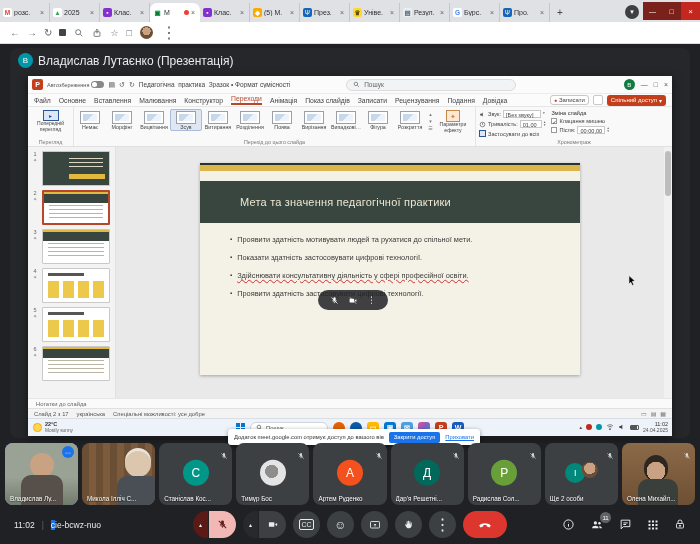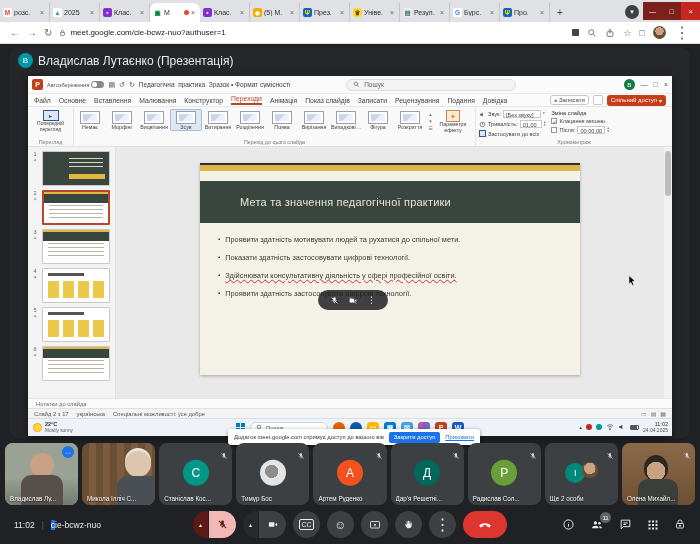--- a/index.html
+++ b/index.html
@@ -101,21 +101,21 @@
   .th1::after{content:"";position:absolute;left:26px;bottom:6px;width:36px;height:5px;background:#e0b93e;}
   .th2::before,.th3::before,.th6::before{content:"";position:absolute;left:0;top:0;right:0;height:9px;background:#39463f;border-top:2px solid #e0b93e;}
   .th2::after,.th3::after,.th6::after{content:"";position:absolute;left:5px;top:13px;right:5px;bottom:4px;background:repeating-linear-gradient(180deg,#b9b4a4 0 1px,transparent 1px 4px);}
   .th4::before,.th5::before{content:"";position:absolute;left:5px;top:4px;width:36px;height:3px;background:#555;}
   .th4::after,.th5::after{content:"";position:absolute;left:5px;top:12px;right:5px;height:17px;background:repeating-linear-gradient(90deg,#ecc94b 0 11px,transparent 11px 15px);}
   .canvas{flex:1;background:#e9e9e9;position:relative;overflow:hidden;}
   .slide{position:absolute;left:84px;top:16px;width:380px;height:212px;background:#f4f1e6;border-top:2px solid #2a332d;box-shadow:0 1px 3px rgba(0,0,0,.3);}
   .sl-yellow{height:6px;background:#dcb64a;}
   .sl-head{margin-top:10px;height:42px;background:#39463f;display:flex;align-items:center;padding-left:40px;}
   .sl-title{color:#ece6d2;font-size:11px;letter-spacing:.2px;}
-  .sl-bullets{padding:12px 20px 0 18px;}
+  .sl-bullets{padding:12px 20px 0 30px;}
   .bl{display:flex;gap:5px;margin-bottom:9px;}
   .bmark{font-size:6px;color:#333;line-height:1.4;}
   .btext{font-size:7.4px;color:#3a3a3a;}
   .u-red{text-decoration:underline wavy #cc3333 1px;}
   .vscroll{flex:0 0 8px;background:#f1f1f1;position:relative;}
   .vthumb{position:absolute;left:1px;top:4px;width:6px;height:45px;background:#bdbdbd;border-radius:3px;}
   .ppt-notes{height:10px;background:#fafafa;border-top:1px solid #e6e6e6;display:flex;align-items:center;padding:0 8px;font-size:5.8px;color:#666;}
   .ppt-status{height:10px;background:#f3f3f3;border-top:1px solid #e0e0e0;display:flex;align-items:center;gap:8px;padding:0 6px;font-size:5.8px;color:#555;}
   .st-right{margin-left:auto;display:flex;gap:4px;color:#777;font-size:6px;}
 
@@ -286,29 +286,20 @@
       <span>—</span>
       <span>□</span>
       <span class="wc-close">×</span>
     </div>
   </div>
 
   <div class="addressbar">
     <span class="nav-ic">←</span>
     <span class="nav-ic">→</span>
     <span class="nav-ic">↻</span>
-    <div class="url">
-      <span class="lock-ic">
-        <svg width="7" height="8" viewBox="0 0 24 24" fill="none" stroke="#5f6368" stroke-width="2.4">
-            <rect x="5" y="10" width="14" height="10" rx="1.5"></rect>
-            <path d="M8 10V7a4 4 0 0 1 8 0v3"></path>
-          </svg>
-      </span>
-      <span>meet.google.com/cie-bcwz-nuo?authuser=1</span>
-    </div>
     <div class="ab-right">
       <span class="ab-ext"></span>
       <svg width="10" height="10" viewBox="0 0 24 24" fill="none" stroke="#5f6368" stroke-width="2">
           <circle cx="10" cy="10" r="6"></circle>
           <path d="M15 15l5 5"></path>
         </svg>
       <svg width="10" height="10" viewBox="0 0 24 24" fill="none" stroke="#5f6368" stroke-width="2">
           <rect x="5" y="9" width="14" height="11" rx="1.5"></rect>
           <path d="M12 13V3m0 0L8.8 6.2M12 3l3.2 3.2"></path>
         </svg>

